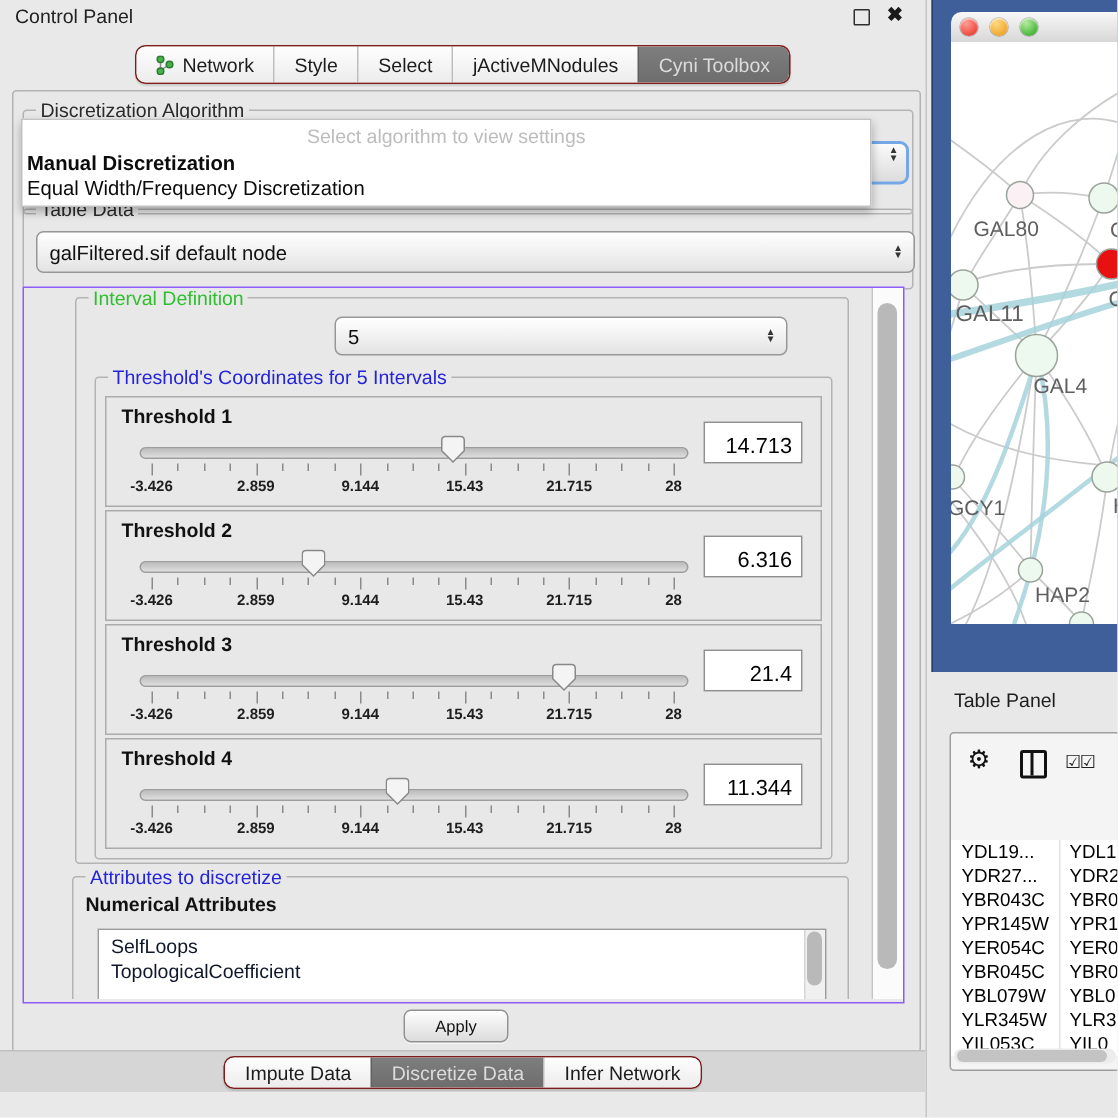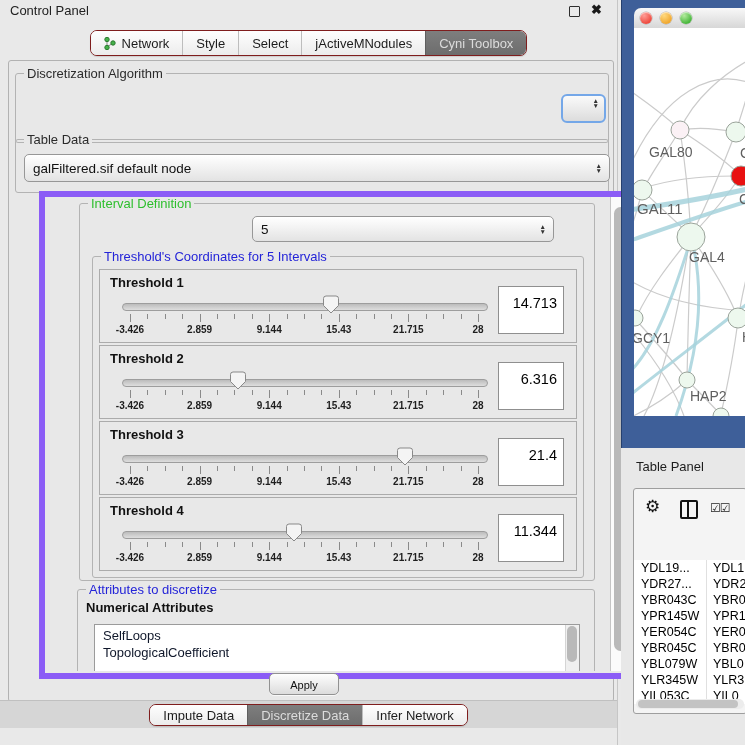--- a/index.html
+++ b/index.html
@@ -40,33 +40,33 @@
   
   #algo-popup{left:5px;top:18px;width:565px;height:57px;background:#fff;border:1px solid #c2c2c2;box-shadow:0 3px 6px rgba(0,0,0,.28);z-index:60;}
   #algo-placeholder{position:absolute;left:0;top:3px;width:100%;text-align:center;font-size:13px;color:#bcbcbc;}
   .algo-opt{position:absolute;left:3px;font-size:13.5px;color:#0c0c0c;white-space:nowrap;}
   #algo-opt-0{top:21px;font-weight:700;}
   #algo-opt-1{top:38px;}
   #combo-sliver{left:552px;top:33px;width:41px;height:25px;border:2px solid #74a7e8;border-radius:6px;background:linear-gradient(#fafafa,#dcdcdc);z-index:5;}
   #combo-sliver .spin{position:absolute;right:5px;top:2px;font-size:6.5px;line-height:5px;color:#333;}
 
   
-  #scrollpane{left:6px;top:130px;width:586px;height:476px;border:6px solid #8b5cf6;background:#e8e8e8;margin-left:24px;}
+  #scrollpane{left:6px;top:130px;width:586px;height:476px;border:1px solid #8b5cf6;background:#e8e8e8;}
   #viewport{position:absolute;left:0;top:0;width:564px;height:474px;overflow:hidden;}
   #vscroll{position:absolute;right:0;top:0;width:20px;height:474px;background:#fbfbfb;border-left:1px solid #c4c4c4;}
   #vscroll .thumb{position:absolute;left:3px;top:10px;width:13px;height:444px;border-radius:7px;background:#b9b9b9;}
 
   
   .trow{position:absolute;left:6px;width:476px;height:72px;border:1px solid #ababab;background:#e8e8e8;}
   .trow .tlabel{position:absolute;left:10px;top:5px;font-size:13px;font-weight:700;color:#111;}
   .trow .track{position:absolute;left:22px;top:33px;width:364px;height:6px;border:1px solid #9d9d9d;border-radius:4px;background:linear-gradient(#bcbcbc,#dedede);}
   .trow .thumb{position:absolute;top:25px;width:16px;height:19px;}
   .trow .tick{position:absolute;width:1px;background:#8a8a8a;}
   .trow .ticklab{position:absolute;width:56px;text-align:center;font-size:10px;font-weight:700;color:#1e1e1e;}
-  .trow .vbox{position:absolute;left:398px;top:16px;width:66px;height:48px;background:#fff;border:1px solid #8f8f8f;font-size:14.5px;color:#000;text-align:right;line-height:32px;padding-right:6px;box-sizing:border-box;}
+  .trow .vbox{position:absolute;left:398px;top:16px;width:66px;height:28px;background:#fff;border:1px solid #8f8f8f;font-size:14.5px;color:#000;text-align:right;line-height:32px;padding-right:6px;box-sizing:border-box;}
 
   
   #attr-list{position:absolute;left:16px;top:34px;width:484px;height:52px;background:#fff;border:1px solid #9b9b9b;overflow:hidden;}
   .attr-item{position:absolute;left:8px;height:17px;line-height:17px;font-size:13px;color:#0f172a;white-space:nowrap;}
   #attr-sb{position:absolute;right:0;top:0;width:13px;height:100%;background:#f0f0f0;border-left:1px solid #d5d5d5;}
   #attr-sb .thumb{position:absolute;left:1px;top:1px;width:10px;height:36px;background:#b9b9b9;border-radius:5px;}
 
   #apply-btn{left:260px;top:612px;width:70px;height:22px;border:1px solid #929292;border-radius:5px;background:linear-gradient(#fefefe,#dcdcdc);font-size:11px;color:#111;text-align:center;line-height:21px;box-shadow:0 1px 0 rgba(255,255,255,.7);}
   #bottom-band{left:0;top:700px;width:617px;height:27px;background:#d6d6d6;border-top:1px solid #c0c0c0;}
 
@@ -138,20 +138,25 @@
     <div class="abs" id="main-panel">
 
       <div class="groupbox" id="algo-group" style="left:6px;top:12px;width:592px;height:68px;">
         <span class="grouplabel gl-dark">Discretization Algorithm</span>
       </div>
 
       <div class="abs" id="combo-sliver">
         <div class="spin">▲<br>▼</div>
       </div>
 
+      <div class="abs" id="algo-popup">
+        <div id="algo-placeholder">Select algorithm to view settings</div>
+        <div class="algo-opt" id="algo-opt-0">Manual Discretization</div>
+        <div class="algo-opt" id="algo-opt-1">Equal Width/Frequency Discretization</div>
+      </div>
 
       <div class="groupbox" style="left:6px;top:78px;width:592px;height:52px;">
         <span class="grouplabel gl-dark">Table Data</span>
         <div class="combo" style="left:8px;top:14px;width:576px;height:26px;">
           <span>galFiltered.sif default node</span>
           <span class="spin">▲<br>▼</span>
         </div>
       </div>
 
       <div class="abs" id="scrollpane">

